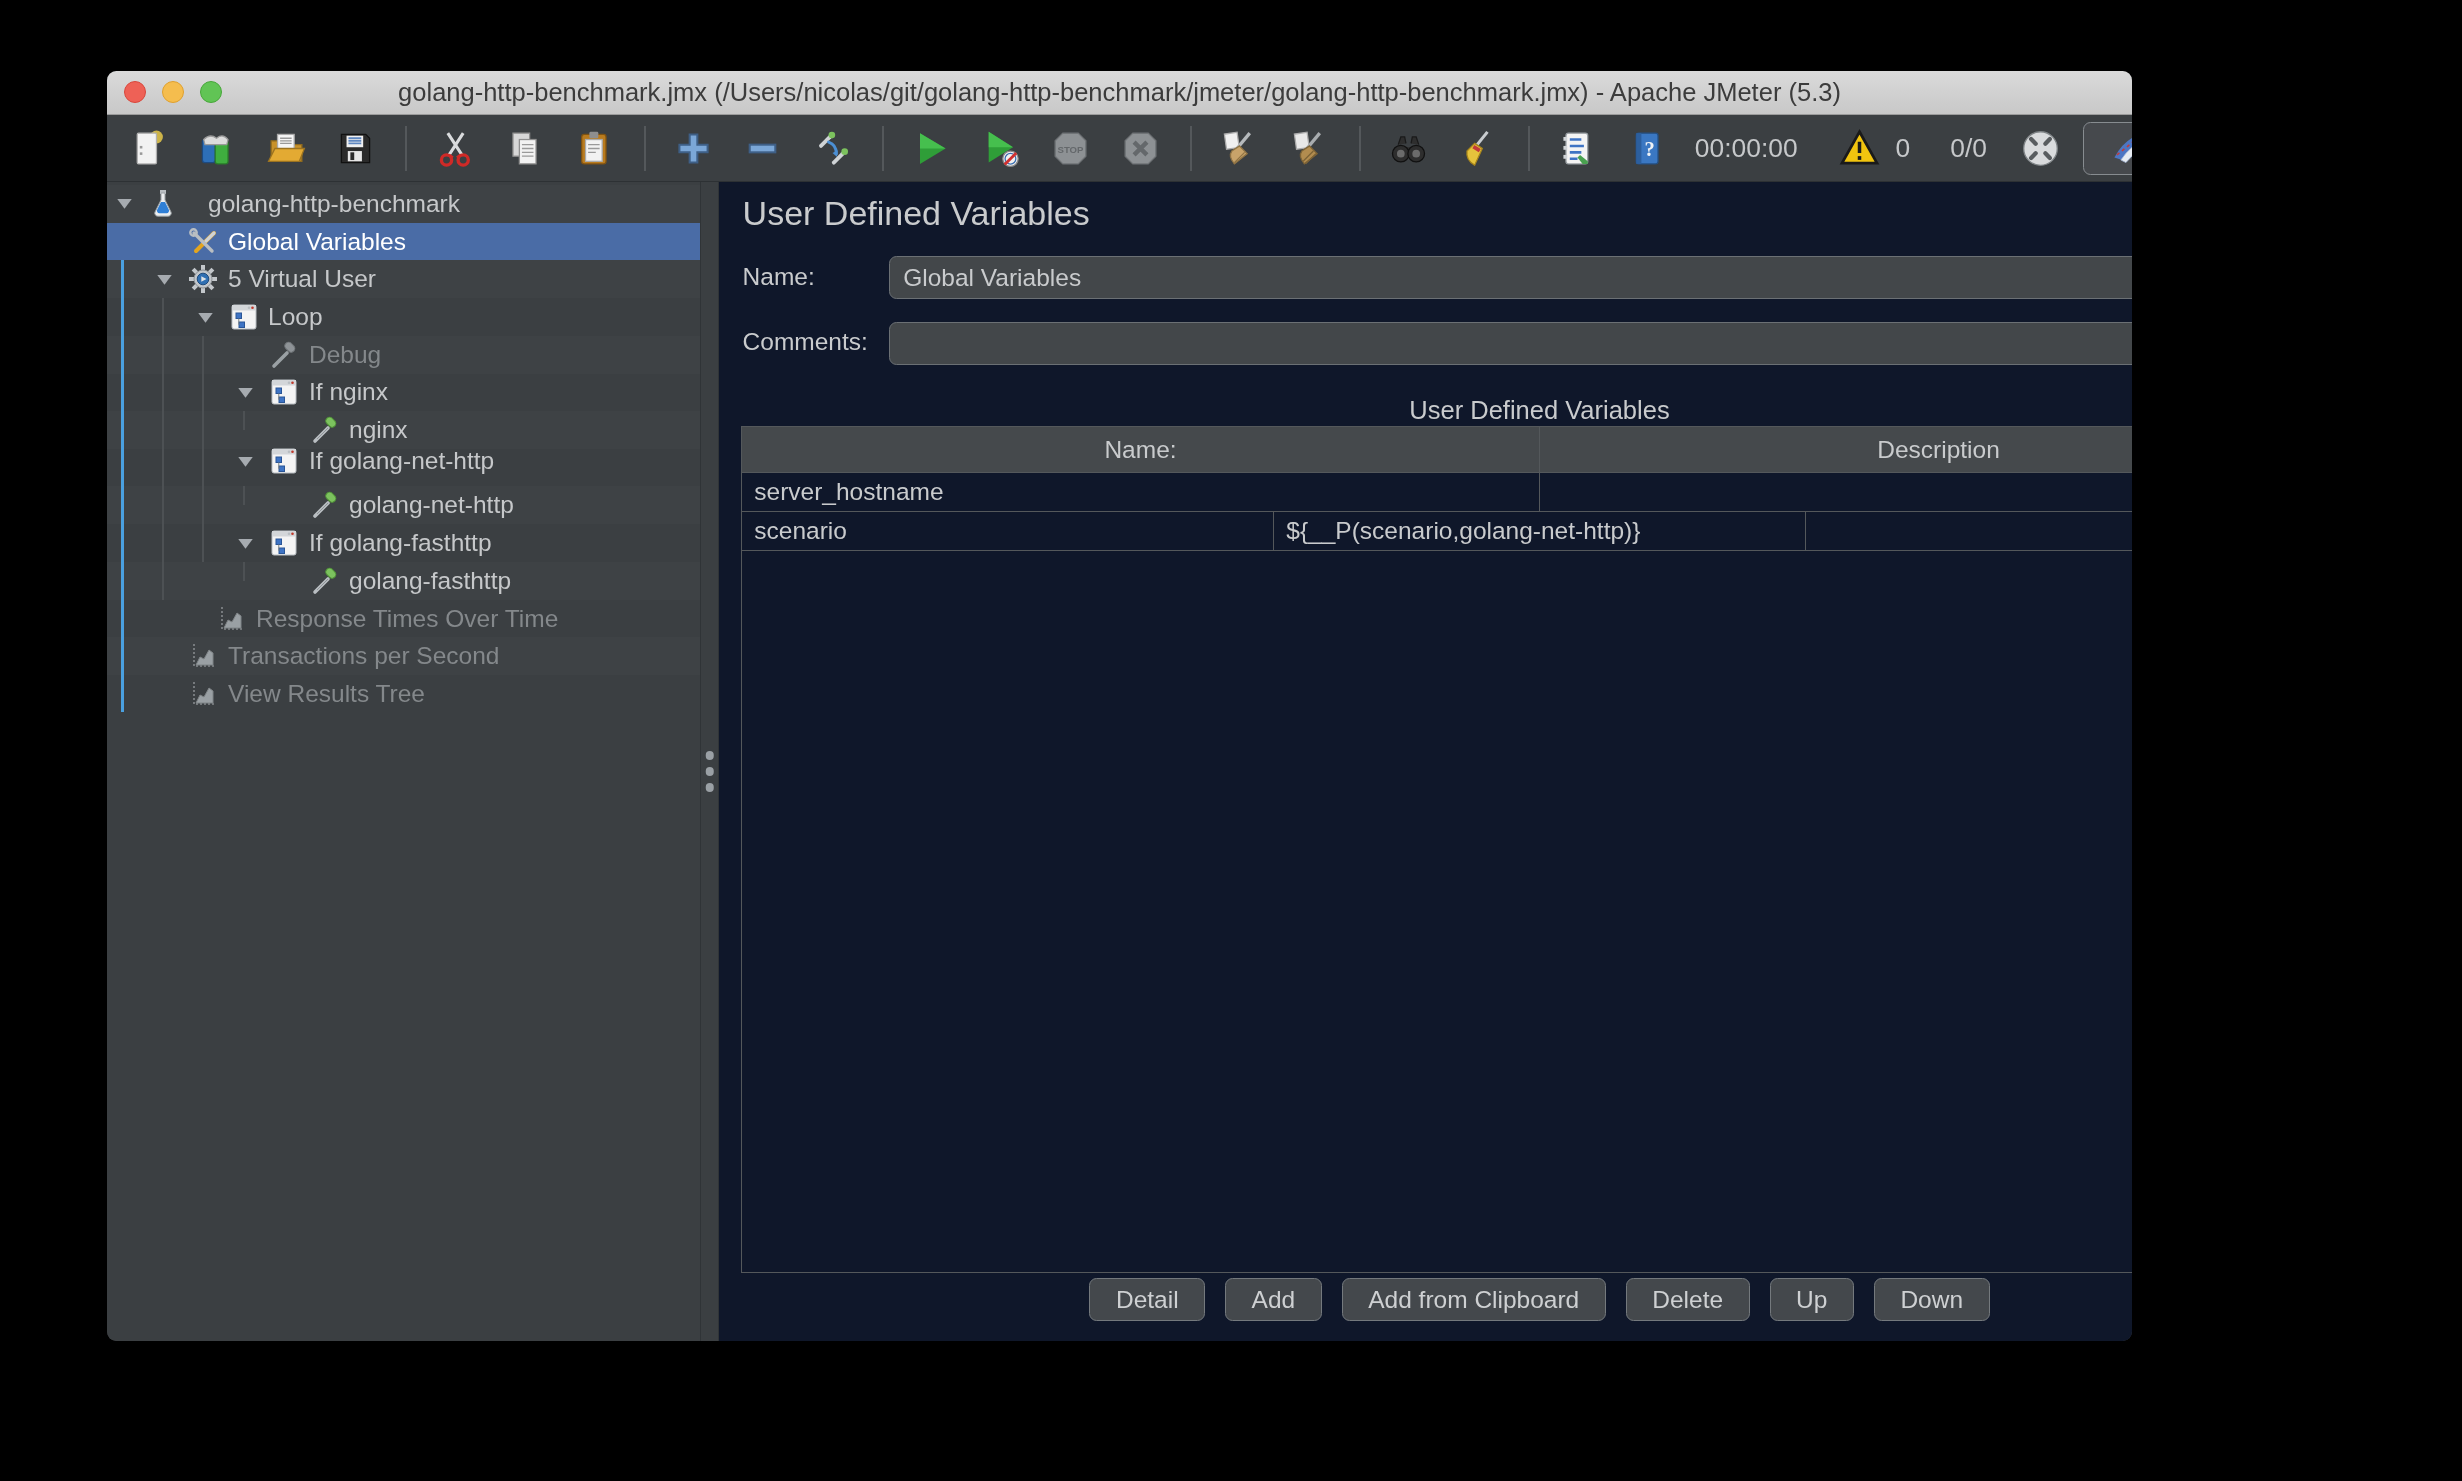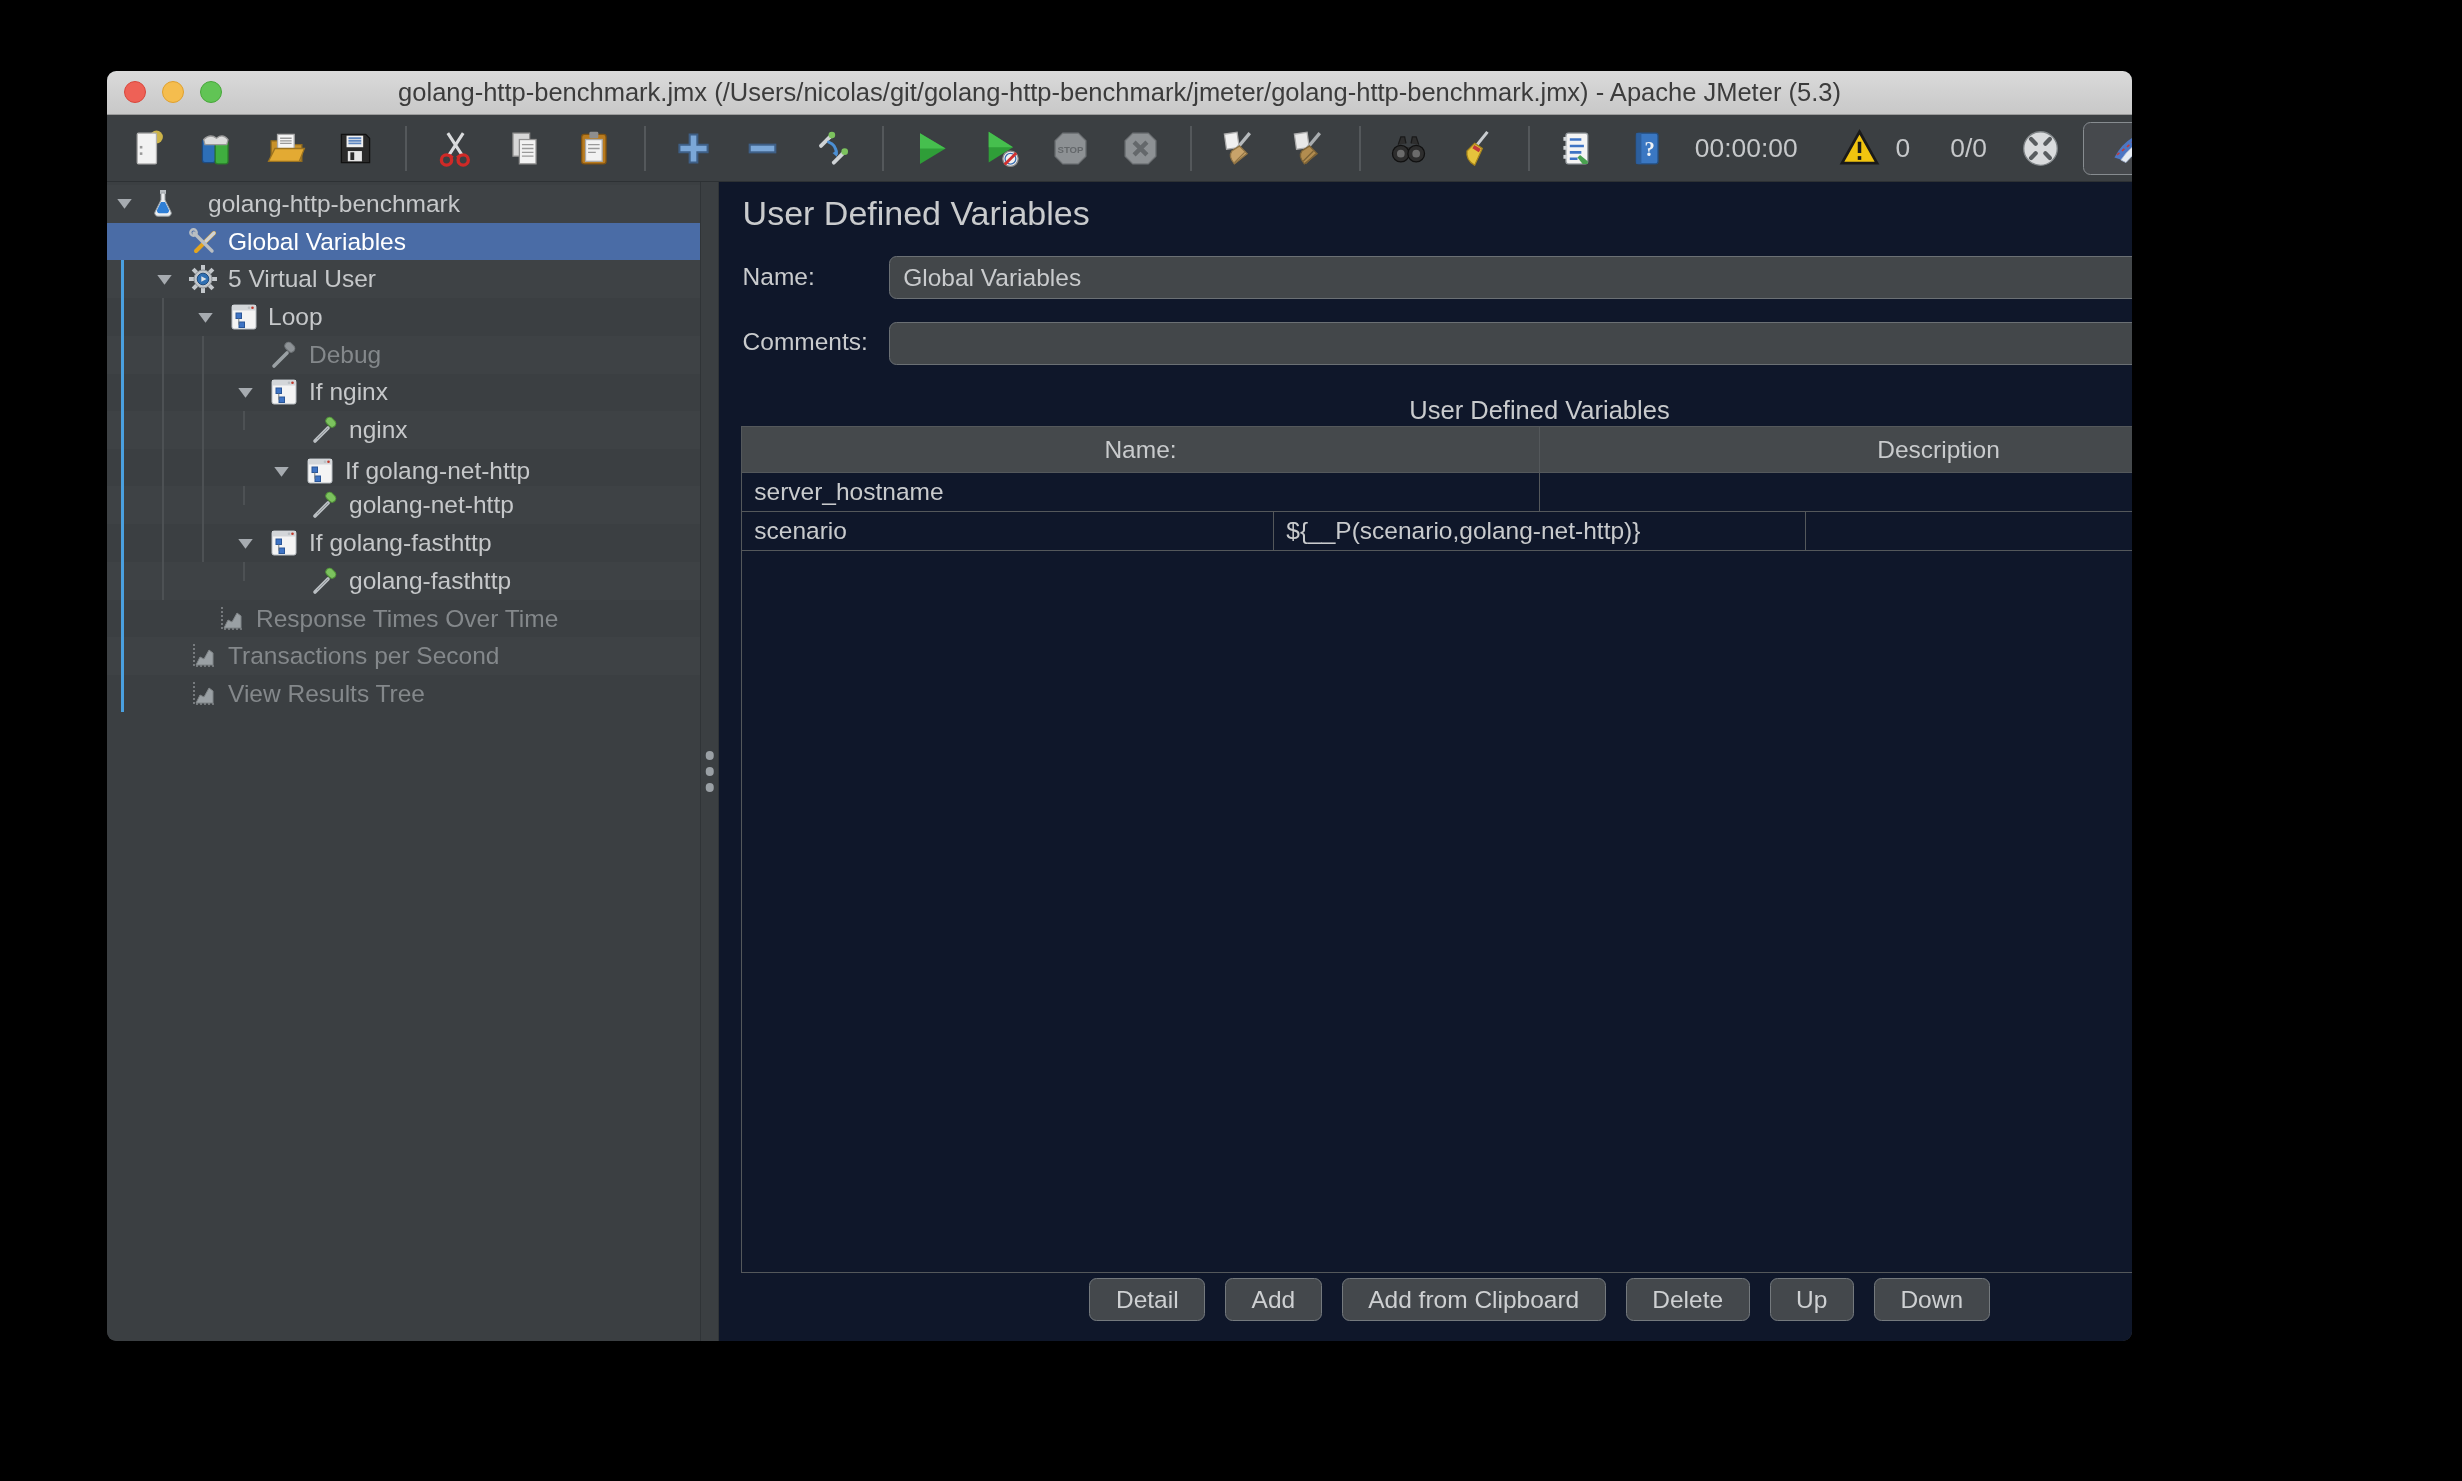--- a/index.html
+++ b/index.html
@@ -445,21 +445,21 @@
                 <rect x="4" y="4" width="24" height="5.5" fill="#d3d6d9"></rect>
                 <circle cx="24.5" cy="6.8" r="1.3" fill="#c0392b"></circle>
                 <circle cx="21" cy="6.8" r="1.3" fill="#b9bec2"></circle>
                 <rect x="8" y="12" width="5.5" height="5.5" fill="#3f74c4" stroke="#2a5697"></rect>
                 <rect x="11" y="21" width="5.5" height="5.5" fill="#3f74c4" stroke="#2a5697"></rect>
                 <path d="M10.8 17.5 v6 M10.8 23.5 h0.5" stroke="#7a8084" fill="none"></path>
               </svg>
             </span>
             <span class="tlabel" style="left: 202px;">If nginx</span>
           </div>
-          <div class="trow" style="top: 270px; margin-left: 36px;">
+          <div class="trow" style="top: 260px;">
             <span class="tri" style="left: 128px;">
               <svg viewBox="0 0 16 16">
                 <path d="M2.5 4.5 h11 l-5.5 7.5 z" fill="#a6abb0"></path>
               </svg>
             </span>
             <span class="ticon" style="left: 161px;">
               <svg viewBox="0 0 32 32">
                 <rect x="4" y="4" width="24" height="24" rx="2" fill="#f4f4f4" stroke="#b9bec2"></rect>
                 <rect x="4" y="4" width="24" height="5.5" fill="#d3d6d9"></rect>
                 <circle cx="24.5" cy="6.8" r="1.3" fill="#c0392b"></circle>

